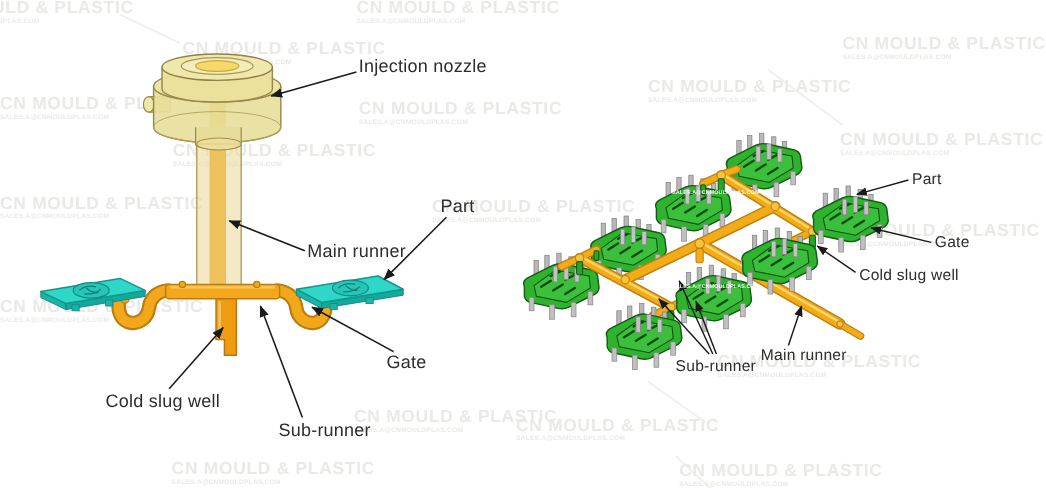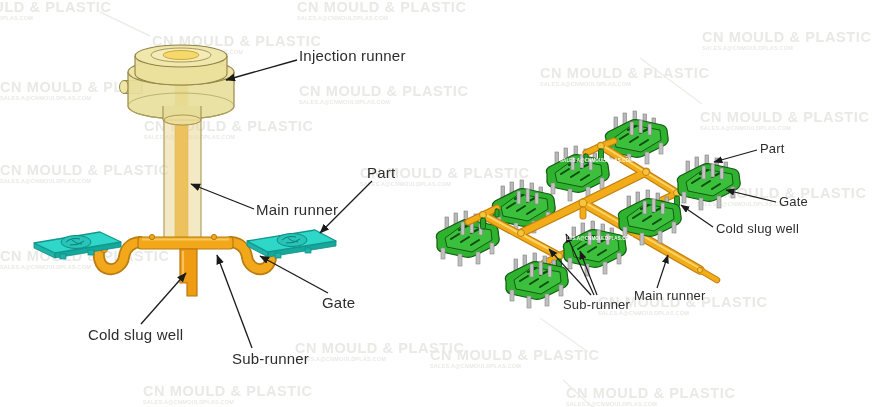--- a/index.html
+++ b/index.html
@@ -287,21 +287,21 @@
         <line x1="591" y1="295" x2="549" y2="249"></line>
         <line x1="594" y1="295" x2="566" y2="234"></line>
         <line x1="597" y1="295" x2="580" y2="251"></line>
       </g>
     </g>
   </svg>
 
   <div class="wm-part" style="left:560px;top:158px">SALES.A@CNMOULDPLAS.COM</div>
   <div class="wm-part" style="left:560px;top:236px">SALES.A@CNMOULDPLAS.COM</div>
 
-  <div class="lbl" style="left:299px;top:47px">Injection runner</div>
+  <div class="lbl" style="left:299px;top:47px">Injection nozzle</div>
   <div class="lbl" style="left:367px;top:164px">Part</div>
   <div class="lbl" style="left:256px;top:201px">Main runner</div>
   <div class="lbl" style="left:322px;top:294px">Gate</div>
   <div class="lbl" style="left:88px;top:326px">Cold slug well</div>
   <div class="lbl" style="left:232px;top:350px">Sub-runner</div>
 
   <div class="lbl sm" style="left:760px;top:141px">Part</div>
   <div class="lbl sm" style="left:779px;top:194px">Gate</div>
   <div class="lbl sm" style="left:716px;top:221px">Cold slug well</div>
   <div class="lbl sm" style="left:634px;top:288px">Main runner</div>

